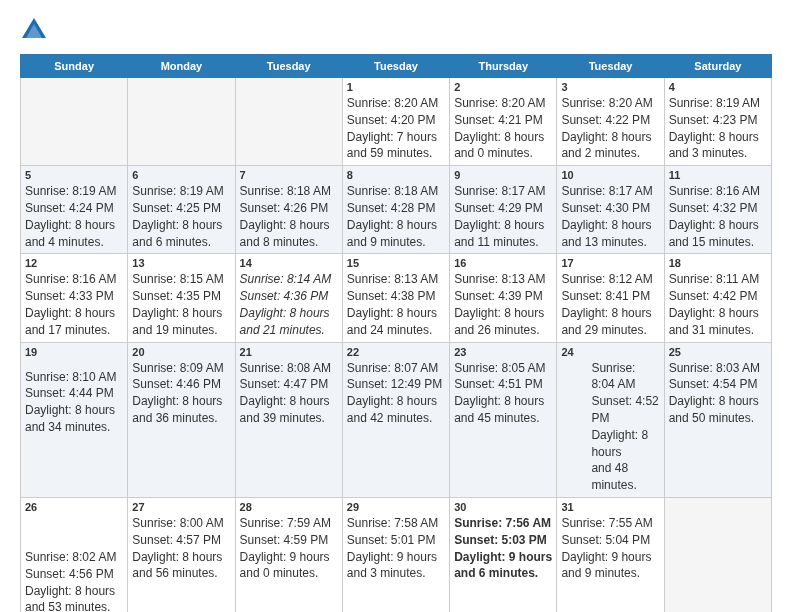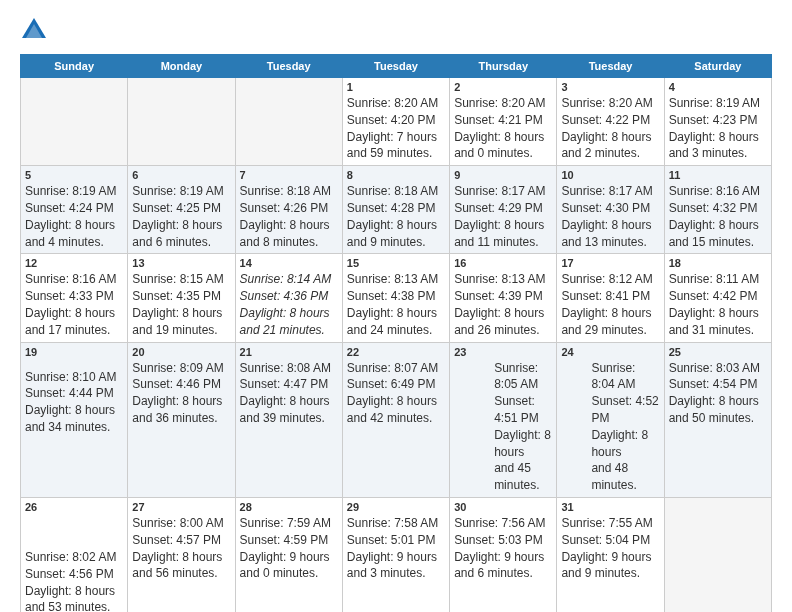--- a/index.html
+++ b/index.html
@@ -294,27 +294,27 @@
           <td>
             <span class="day-number">21</span>
             <div class="day-info" style="white-space: pre-line;">Sunrise: 8:08 AM
 Sunset: 4:47 PM
 Daylight: 8 hours
 and 39 minutes.</div>
           </td>
           <td>
             <span class="day-number">22</span>
             <div class="day-info" style="white-space: pre-line;">Sunrise: 8:07 AM
-Sunset: 6:49 PM
+Sunset: 12:49 PM
 Daylight: 8 hours
 and 42 minutes.</div>
           </td>
           <td>
             <span class="day-number">23</span>
-            <div class="day-info" style="white-space: pre-line; margin-left: 40px;">Sunrise: 8:05 AM
+            <div class="day-info" style="white-space: pre-line;">Sunrise: 8:05 AM
 Sunset: 4:51 PM
 Daylight: 8 hours
 and 45 minutes.</div>
           </td>
           <td>
             <span class="day-number">24</span>
             <div class="day-info" style="white-space: pre-line; margin-left: 30px;">Sunrise: 8:04 AM
 Sunset: 4:52 PM
 Daylight: 8 hours
 and 48 minutes.</div>
@@ -351,21 +351,21 @@
           </td>
           <td>
             <span class="day-number">29</span>
             <div class="day-info" style="white-space: pre-line;">Sunrise: 7:58 AM
 Sunset: 5:01 PM
 Daylight: 9 hours
 and 3 minutes.</div>
           </td>
           <td>
             <span class="day-number">30</span>
-            <div class="day-info" style="white-space: pre-line;">Sunrise: 7:56 AM
+            <div class="day-info" style="white-space: pre-line; font-weight: bold;">Sunrise: 7:56 AM
 Sunset: 5:03 PM
 Daylight: 9 hours
 and 6 minutes.</div>
           </td>
           <td>
             <span class="day-number">31</span>
             <div class="day-info" style="white-space: pre-line;">Sunrise: 7:55 AM
 Sunset: 5:04 PM
 Daylight: 9 hours
 and 9 minutes.</div>

